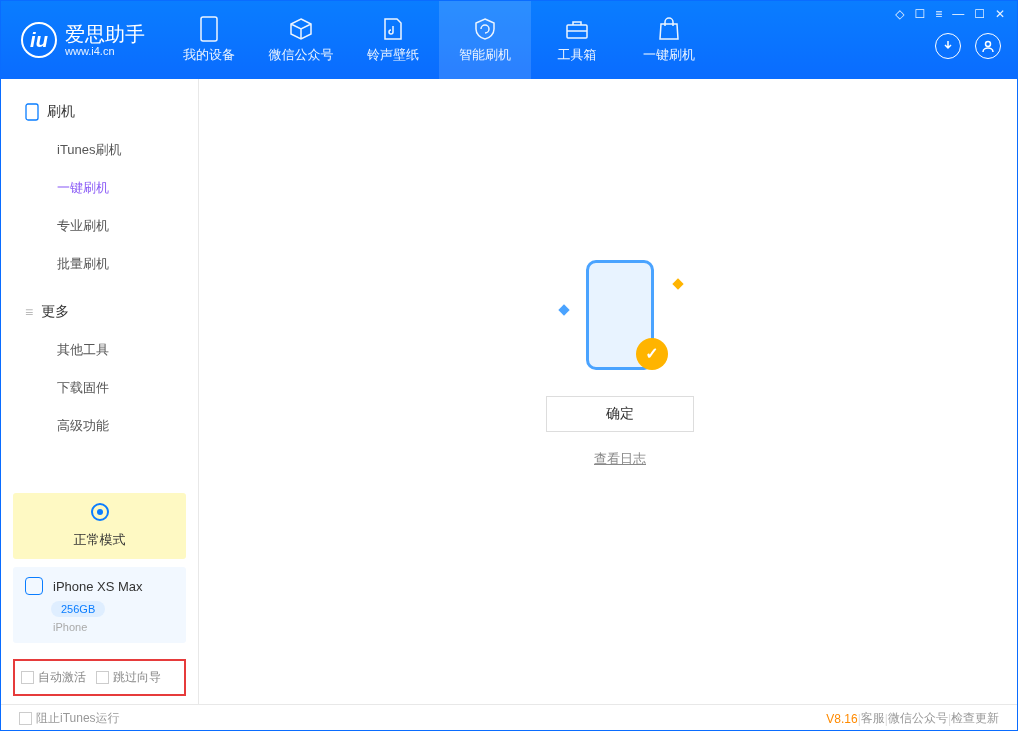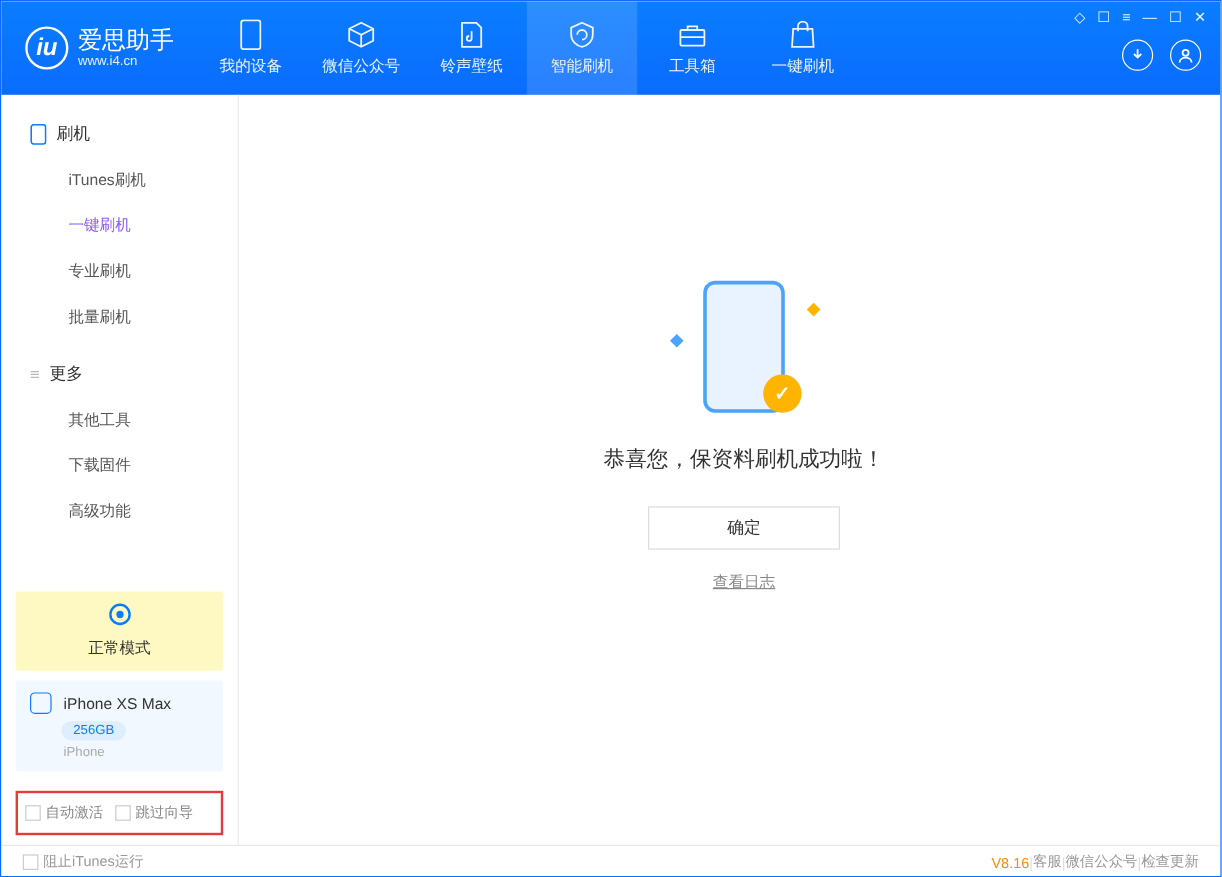--- a/index.html
+++ b/index.html
@@ -37,21 +37,21 @@
 .bottom-opts { border: 2px solid #e63b3b; margin: 8px 12px 8px; padding: 8px 6px; display: flex; gap: 10px; font-size: 12px; color: #888; }
 .chk { width: 13px; height: 13px; border: 1px solid #ccc; display: inline-block; vertical-align: middle; margin-right: 4px; }
 .main { flex: 1; display: flex; flex-direction: column; align-items: center; justify-content: center; padding-bottom: 60px; }
 .phone-img { width: 140px; height: 120px; position: relative; margin-bottom: 20px; }
 .phone-body { width: 68px; height: 110px; border: 3px solid #4aa3ff; border-radius: 10px; position: absolute; left: 36px; top: 4px; background: #e8f3ff; }
 .check-badge { width: 32px; height: 32px; background: #ffb400; border-radius: 50%; position: absolute; right: 22px; bottom: 6px; display: flex; align-items: center; justify-content: center; color: #fff; font-weight: bold; }
 .sparkle { position: absolute; width: 8px; height: 8px; background: #4aa3ff; transform: rotate(45deg); }
 .s1 { left: 10px; top: 50px; }
 .s2 { right: 8px; top: 24px; background: #ffb400; }
 .success-msg { font-size: 18px; color: #333; margin-bottom: 28px; }
-.ok-btn { width: 160px; height: 36px; border: 1px solid #ddd; background: #fff; font-size: 14px; color: #333; cursor: pointer; margin-bottom: 18px; }
+.ok-btn { width: 148px; height: 36px; border: 1px solid #ddd; background: #fff; font-size: 14px; color: #333; cursor: pointer; margin-bottom: 18px; }
 .log-link { font-size: 13px; color: #888; text-decoration: underline; cursor: pointer; }
 .footer { height: 28px; border-top: 1px solid #e8e8e8; display: flex; align-items: center; padding: 0 18px; font-size: 12px; color: #999; }
 .footer-left { display: flex; align-items: flex-end; gap: 4px; }
 .footer-right { margin-left: auto; display: flex; align-items: center; gap: 0; }
 .ver { color: #ff8a00; }
 .footer-link { color: #999; cursor: pointer; }
 .divider { color: #ddd; }
 </style>
 </head>
 <body>
@@ -187,21 +187,20 @@
     </div>
   </div>
 
   <div class="main">
     <div class="phone-img">
       <div class="sparkle s1"></div>
       <div class="sparkle s2"></div>
       <div class="phone-body"></div>
       <div class="check-badge">✓</div>
     </div>
-    <div class="success-msg">恭喜您，保资料刷机成功啦！</div>
     <button class="ok-btn">确定</button>
     <a class="log-link">查看日志</a>
   </div>
 </div>
 
 <div class="footer">
   <div class="footer-left">
     <label><span class="chk"></span><span>阻止iTunes运行</span></label>
   </div>
   <div class="footer-right">

